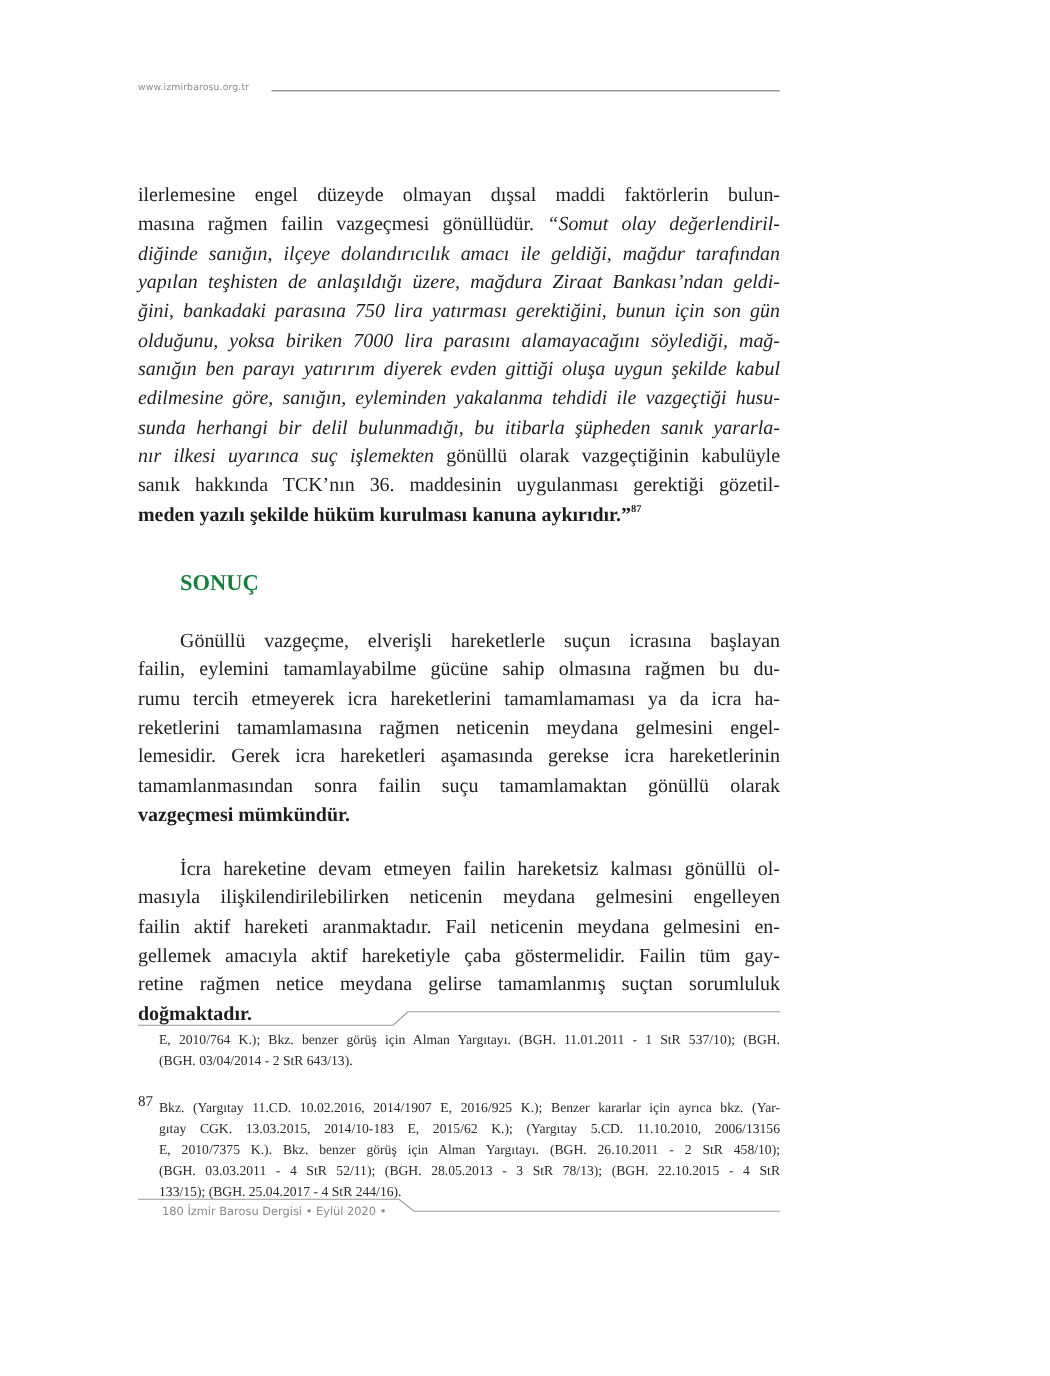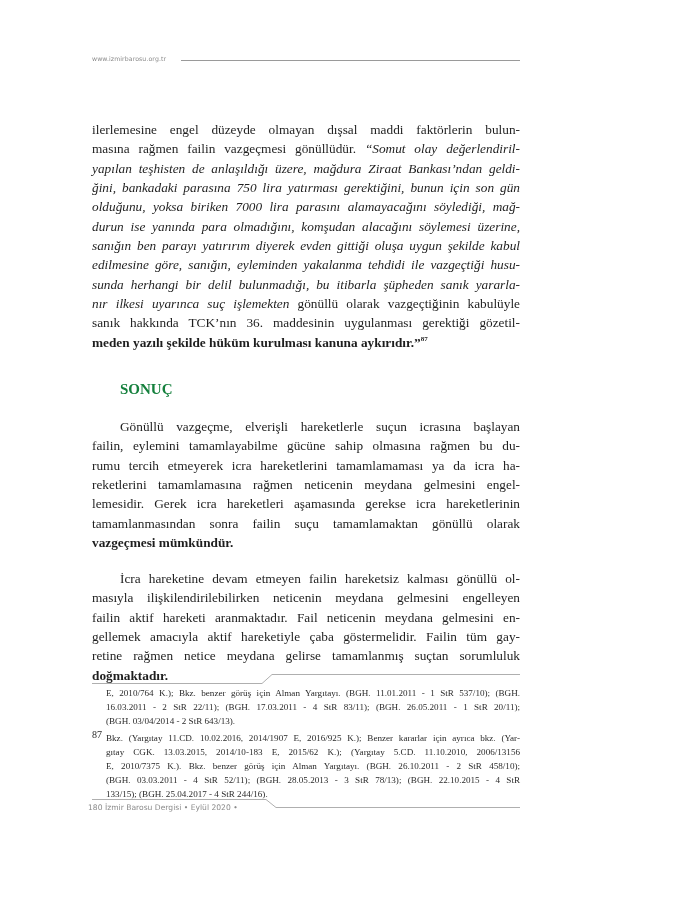--- a/index.html
+++ b/index.html
@@ -40,39 +40,39 @@
     font-size: 9.1px; line-height: 14px; color: #2a2a2a;
   }
   #fn-cont { top: 686px; }
   #fn87 { top: 731px; }
   .fn-body { padding-left: 14px; }
   .fn-line { display: block; text-align: justify; text-align-last: justify; white-space: nowrap; }
   .fn-line.last { text-align-last: left; }
   .fn-num { position: absolute; left: 0; top: -3px; font-size: 10px; }
 
   .footer-text {
-    position: absolute; left: 88px; top: 803px;
+    position: absolute; left: 108px; top: 803px;
     font-family: "DejaVu Sans", sans-serif; font-size: 7.6px; color: #8a8a8a;
   }
 </style>
 </head>
 <body>
 
 <div class="page">
 
   <span class="header-url">www.izmirbarosu.org.tr</span>
   <div class="header-rule"></div>
 
   <div class="body-text" id="para1">
       <span class="line"><span>ilerlemesine engel düzeyde olmayan dışsal maddi faktörlerin bulun-</span></span>
       <span class="line"><span>masına rağmen failin vazgeçmesi gönüllüdür. </span><em>“Somut olay değerlendiril-</em></span>
+      <span class="line"><em>diğinde sanığın, ilçeye dolandırıcılık amacı ile geldiği, mağdur tarafından</em></span>
       <span class="line"><em>yapılan teşhisten de anlaşıldığı üzere,  mağdura Ziraat Bankası’ndan geldi-</em></span>
       <span class="line"><em>ğini, bankadaki parasına 750 lira yatırması gerektiğini, bunun için son gün</em></span>
       <span class="line"><em>olduğunu, yoksa biriken 7000 lira parasını alamayacağını söylediği, mağ-</em></span>
-      <span class="line"><em>durun ise yanında para olmadığını, komşudan alacağını söylemesi üzerine,</em></span>
       <span class="line"><em>sanığın ben parayı yatırırım diyerek evden gittiği oluşa uygun şekilde kabul</em></span>
       <span class="line"><em>edilmesine göre, sanığın, eyleminden yakalanma tehdidi ile vazgeçtiği husu-</em></span>
       <span class="line"><em>sunda herhangi bir delil bulunmadığı, bu itibarla şüpheden sanık yararla-</em></span>
       <span class="line"><em>nır ilkesi uyarınca suç işlemekten </em><span>gönüllü olarak vazgeçtiğinin kabulüyle</span></span>
       <span class="line"><span>sanık hakkında TCK’nın 36. maddesinin uygulanması gerektiği gözetil-</span></span>
       <span class="line last"><span>meden yazılı şekilde hüküm kurulması kanuna aykırıdır.”</span><sup>87</sup></span>
     </div>
 
   <div id="heading">SONUÇ</div>
 
@@ -96,21 +96,20 @@
     </div>
 
   <svg class="fn-rule" width="700" height="917">
     <polyline points="92,683.5 262,683.5 272,674.5 520,674.5" fill="none" stroke="#9a9a9a" stroke-width="0.8"></polyline>
     <polyline points="92,799.5 266,799.5 276,807.5 520,807.5" fill="none" stroke="#9a9a9a" stroke-width="0.8"></polyline>
   </svg>
 
   <div class="footnotes" id="fn-cont">
     <div class="fn-body" id="fn-cont-body">
         <span class="fn-line">E, 2010/764 K.); Bkz. benzer görüş için Alman Yargıtayı. (BGH. 11.01.2011 - 1 StR 537/10); (BGH.</span>
-        <span class="fn-line">16.03.2011 - 2 StR 22/11); (BGH. 17.03.2011 - 4 StR 83/11); (BGH. 26.05.2011 - 1 StR 20/11);</span>
         <span class="fn-line last">(BGH. 03/04/2014 - 2 StR 643/13).</span>
       </div>
   </div>
 
   <div class="footnotes" id="fn87">
     <span class="fn-num">87</span>
     <div class="fn-body" id="fn87-body">
         <span class="fn-line">Bkz. (Yargıtay 11.CD. 10.02.2016, 2014/1907 E, 2016/925 K.); Benzer kararlar için ayrıca bkz. (Yar-</span>
         <span class="fn-line">gıtay CGK. 13.03.2015, 2014/10-183 E, 2015/62 K.); (Yargıtay 5.CD. 11.10.2010, 2006/13156</span>
         <span class="fn-line">E, 2010/7375 K.). Bkz. benzer görüş için Alman Yargıtayı. (BGH. 26.10.2011 - 2 StR 458/10);</span>

